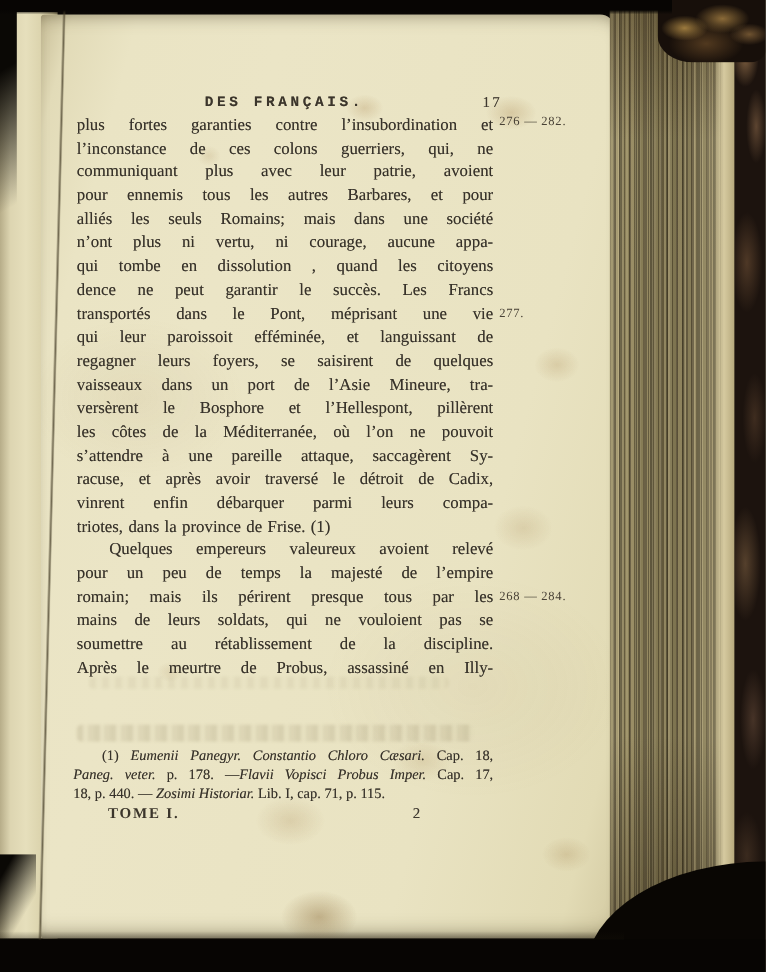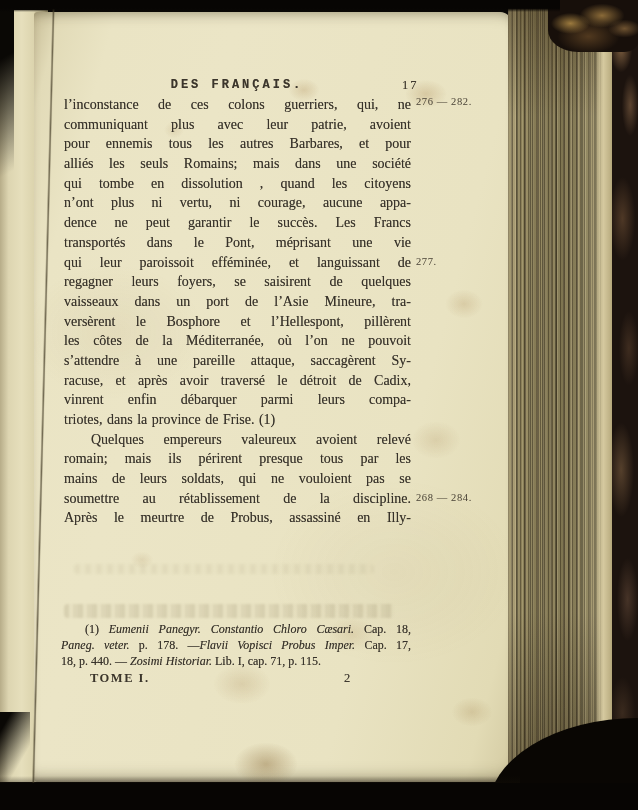--- a/index.html
+++ b/index.html
@@ -143,38 +143,40 @@
 
   <div class="page">
     <div class="page-stains"></div>
     <div class="ghost-bleed2"></div>
     <div class="ghost-bleed"></div>
 
     <div class="running-title ink">DES FRANÇAIS.</div>
     <div class="page-number ink">17</div>
 
     <div class="body-text ink">
+        <div class="bline">plus fortes garanties contre l’insubordination et</div>
         <div class="bline">l’inconstance de ces colons guerriers, qui, ne</div>
         <div class="bline">communiquant plus avec leur patrie, avoient</div>
         <div class="bline">pour ennemis tous les autres Barbares, et pour</div>
         <div class="bline">alliés les seuls Romains; mais dans une société</div>
+        <div class="bline">n’ont plus ni vertu, ni courage, aucune appa-</div>
         <div class="bline">qui tombe en dissolution , quand les citoyens</div>
-        <div class="bline">n’ont plus ni vertu, ni courage, aucune appa-</div>
         <div class="bline">dence ne peut garantir le succès. Les Francs</div>
         <div class="bline">transportés dans le Pont, méprisant une vie</div>
         <div class="bline">qui leur paroissoit efféminée, et languissant de</div>
         <div class="bline">regagner leurs foyers, se saisirent de quelques</div>
         <div class="bline">vaisseaux dans un port de l’Asie Mineure, tra-</div>
         <div class="bline">versèrent le Bosphore et l’Hellespont, pillèrent</div>
         <div class="bline">les côtes de la Méditerranée, où l’on ne pouvoit</div>
         <div class="bline">s’attendre à une pareille attaque, saccagèrent Sy-</div>
         <div class="bline">racuse, et après avoir traversé le détroit de Cadix,</div>
         <div class="bline">vinrent enfin débarquer parmi leurs compa-</div>
         <div class="bline short">triotes, dans la province de Frise. (1)</div>
         <div class="bline indent">Quelques empereurs valeureux avoient relevé</div>
+        <div class="bline">pour un peu de temps la majesté de l’empire</div>
         <div class="bline">romain; mais ils périrent presque tous par les</div>
         <div class="bline">mains de leurs soldats, qui ne vouloient pas se</div>
         <div class="bline">soumettre au rétablissement de la discipline.</div>
         <div class="bline">Après le meurtre de Probus, assassiné en Illy-</div>
       </div>
 
     <div id="margin-notes">
         <div class="margin-note" style="top: 84px; text-align: right;">276 — 282.</div>
         <div class="margin-note" style="top: 243.6px;">277.</div>
         <div class="margin-note" style="top: 480px;">268 — 284.</div>

